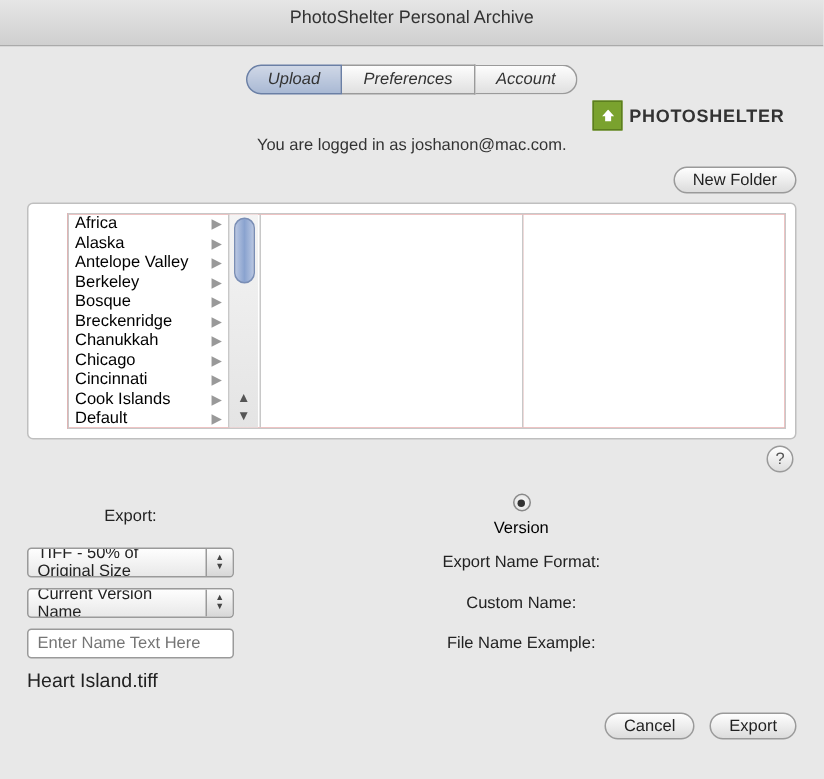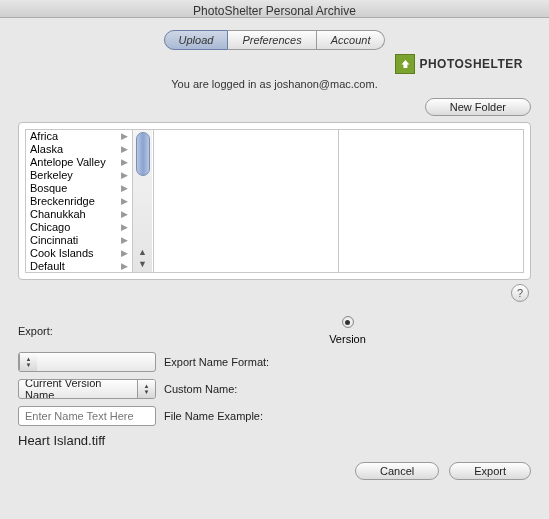--- a/index.html
+++ b/index.html
@@ -5,21 +5,21 @@
   * { box-sizing: border-box; margin: 0; padding: 0; }
   body {
     font-family: "Lucida Grande", "Helvetica Neue", Arial, sans-serif;
     font-size: 11px;
     background: #e8e8e8;
     width: 549px;
     height: 519px;
     overflow: hidden;
   }
   .titlebar {
-    height: 18px;
+    height: 31px;
     background: linear-gradient(#e6e6e6, #cfcfcf);
     border-bottom: 1px solid #aaa;
     text-align: center;
     line-height: 22px;
     font-size: 12px;
     color: #333;
   }
   .window-body {
     padding: 12px 18px 14px 18px;
     background: #e8e8e8;
@@ -70,40 +70,41 @@
     font-size: 11px;
     margin: 4px 0 8px 0;
     color: #333;
   }
   .newfolder-row {
     display: flex;
     justify-content: flex-end;
     margin-bottom: 6px;
   }
   .aqua-btn {
-    padding: 2px 24px;
+    padding: 2px 12px;
     border: 1px solid #9a9a9a;
     border-radius: 10px;
     background: linear-gradient(#fefefe, #dcdcdc);
     font-size: 11px;
     cursor: pointer;
     color:#222;
   }
   .browser {
     border: 1px solid #bfbfbf;
     background: #fff;
     border-radius: 4px;
     padding: 6px;
     margin-bottom: 4px;
   }
   .columns {
     display: flex;
     height: 144px;
     border: 1px solid #c8c8c8;
     background:#ef4444;
+    margin-left:20px;
   }
   .col {
     border-right: 1px solid #c8c8c8;
     position: relative;
     background:#fff;
   }
   .col1 { width: 128px; display:flex; }
   .col1-list {
     width: 106px;
     overflow: hidden;
@@ -155,21 +156,21 @@
     text-align:center; line-height:16px;
     font-size:11px; color:#555; cursor:pointer;
   }
   .form-grid {
     display:grid;
     grid-template-columns: 138px 1fr;
     column-gap: 8px;
     row-gap: 7px;
     align-items:center;
   }
-  .lbl { text-align:left; font-size:11px; color:#222; }
+  .lbl { text-align:center; font-size:11px; color:#222; }
   .radios { display:flex; flex-direction:column; gap:4px; }
   .radio-row { display:flex; align-items:center; gap:5px;flex-direction:column; }
   .radio {
     width:12px; height:12px; border-radius:50%;
     border:1px solid #888; background:radial-gradient(#fff,#ddd);
     display:inline-flex; align-items:center; justify-content:center;
   }
   .radio.sel::after { content:""; width:5px; height:5px; border-radius:50%; background:#333; }
   .combo {
     display:flex; align-items:center;
@@ -288,20 +289,21 @@
 
     <div class="lbl">Export:</div>
     <div class="radios">
       <div class="radio-row">
         <span class="radio sel"></span>
         <span>Version</span>
       </div>
     </div>
 
     <div class="combo">
+      <span class="val">TIFF - 50% of Original Size</span>
       <div class="arrows">▲<br>▼</div>
     </div>
 
     <div class="lbl">Export Name Format:</div>
     <div class="combo">
       <span class="val">Current Version Name</span>
       <div class="arrows">▲<br>▼</div>
     </div>
 
     <div class="lbl">Custom Name:</div>

